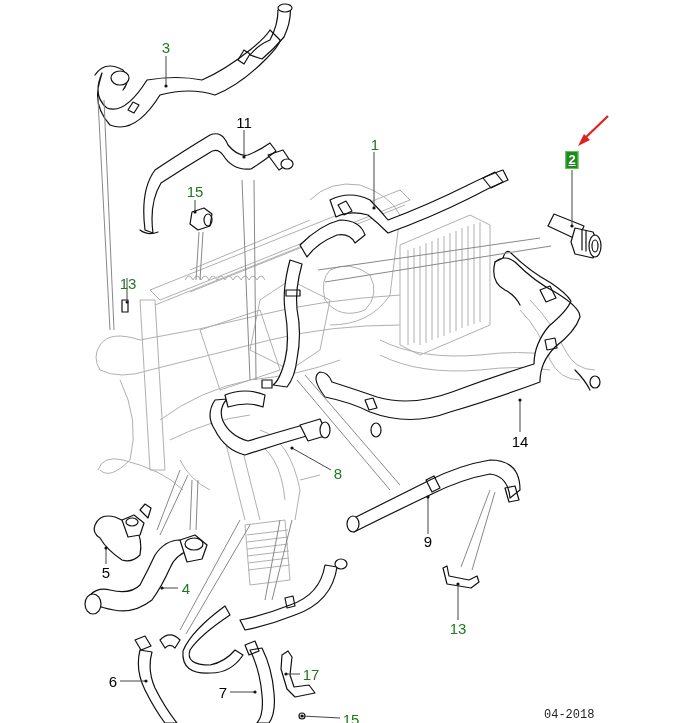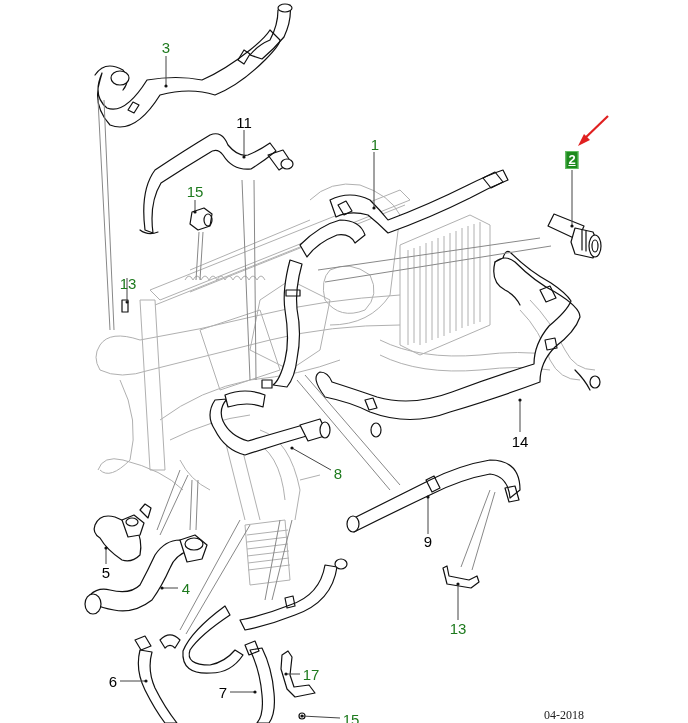--- a/index.html
+++ b/index.html
@@ -2,21 +2,21 @@
 <html><head>
 <meta charset="utf-8">
 <style>
   html,body{margin:0;padding:0;background:#fff;}
   body{width:688px;height:723px;position:relative;overflow:hidden;font-family:"Liberation Sans",sans-serif;}
   #canvas{position:absolute;left:0;top:0;width:688px;height:723px;}
   .callout{position:absolute;font-family:"Liberation Sans",sans-serif;font-size:15px;line-height:15px;transform:translate(-50%,-50%);white-space:nowrap;}
   .callout.green{color:#1e7a1e;}
   .callout.blue{color:#000000;}
   .callout.boxed{background:#1e8a1e;color:#fff;border:1px solid #5fbf5f;padding:1px 2px;font-weight:bold;font-size:13px;line-height:14px;text-decoration:underline;}
-  #date-stamp{position:absolute;left:544px;top:708px;font-size:12px;color:#222;font-family:Liberation Serif, serif;}
+  #date-stamp{position:absolute;left:544px;top:708px;font-size:12px;color:#222;font-family:Liberation Mono, monospace;}
   .hose{fill:none;stroke:#111;stroke-width:1.2;stroke-linejoin:round;stroke-linecap:round;}
   .hose-fill{fill:#fff;}
   .ghost{fill:none;stroke:#b0b0b0;stroke-width:1;}
   .leader{stroke:#444;stroke-width:1;fill:none;}
   .leader-grey{stroke:#888;stroke-width:1;fill:none;}
   .dot{fill:#111;}
 </style>
 </head>
 <body>
 

